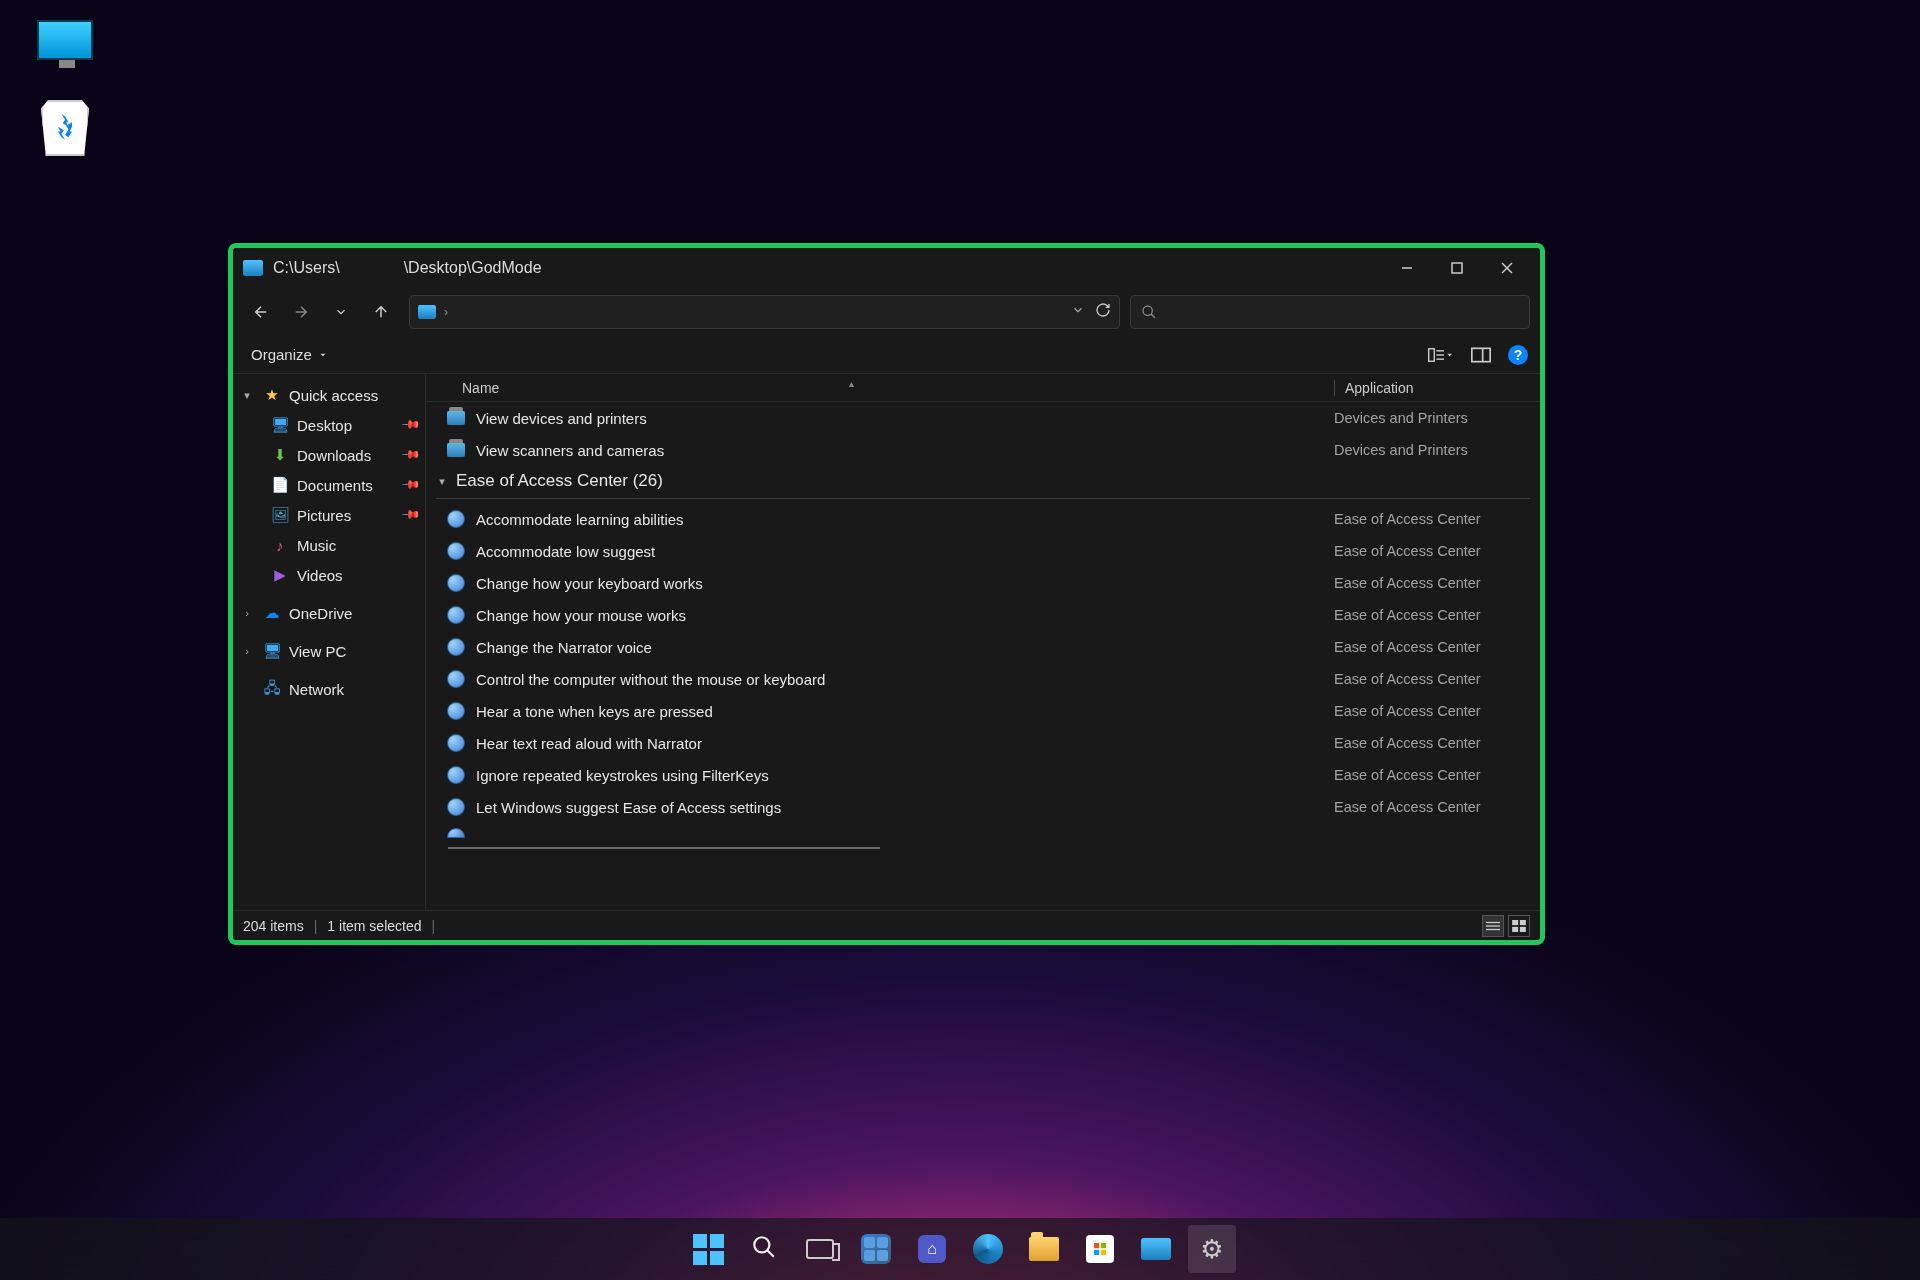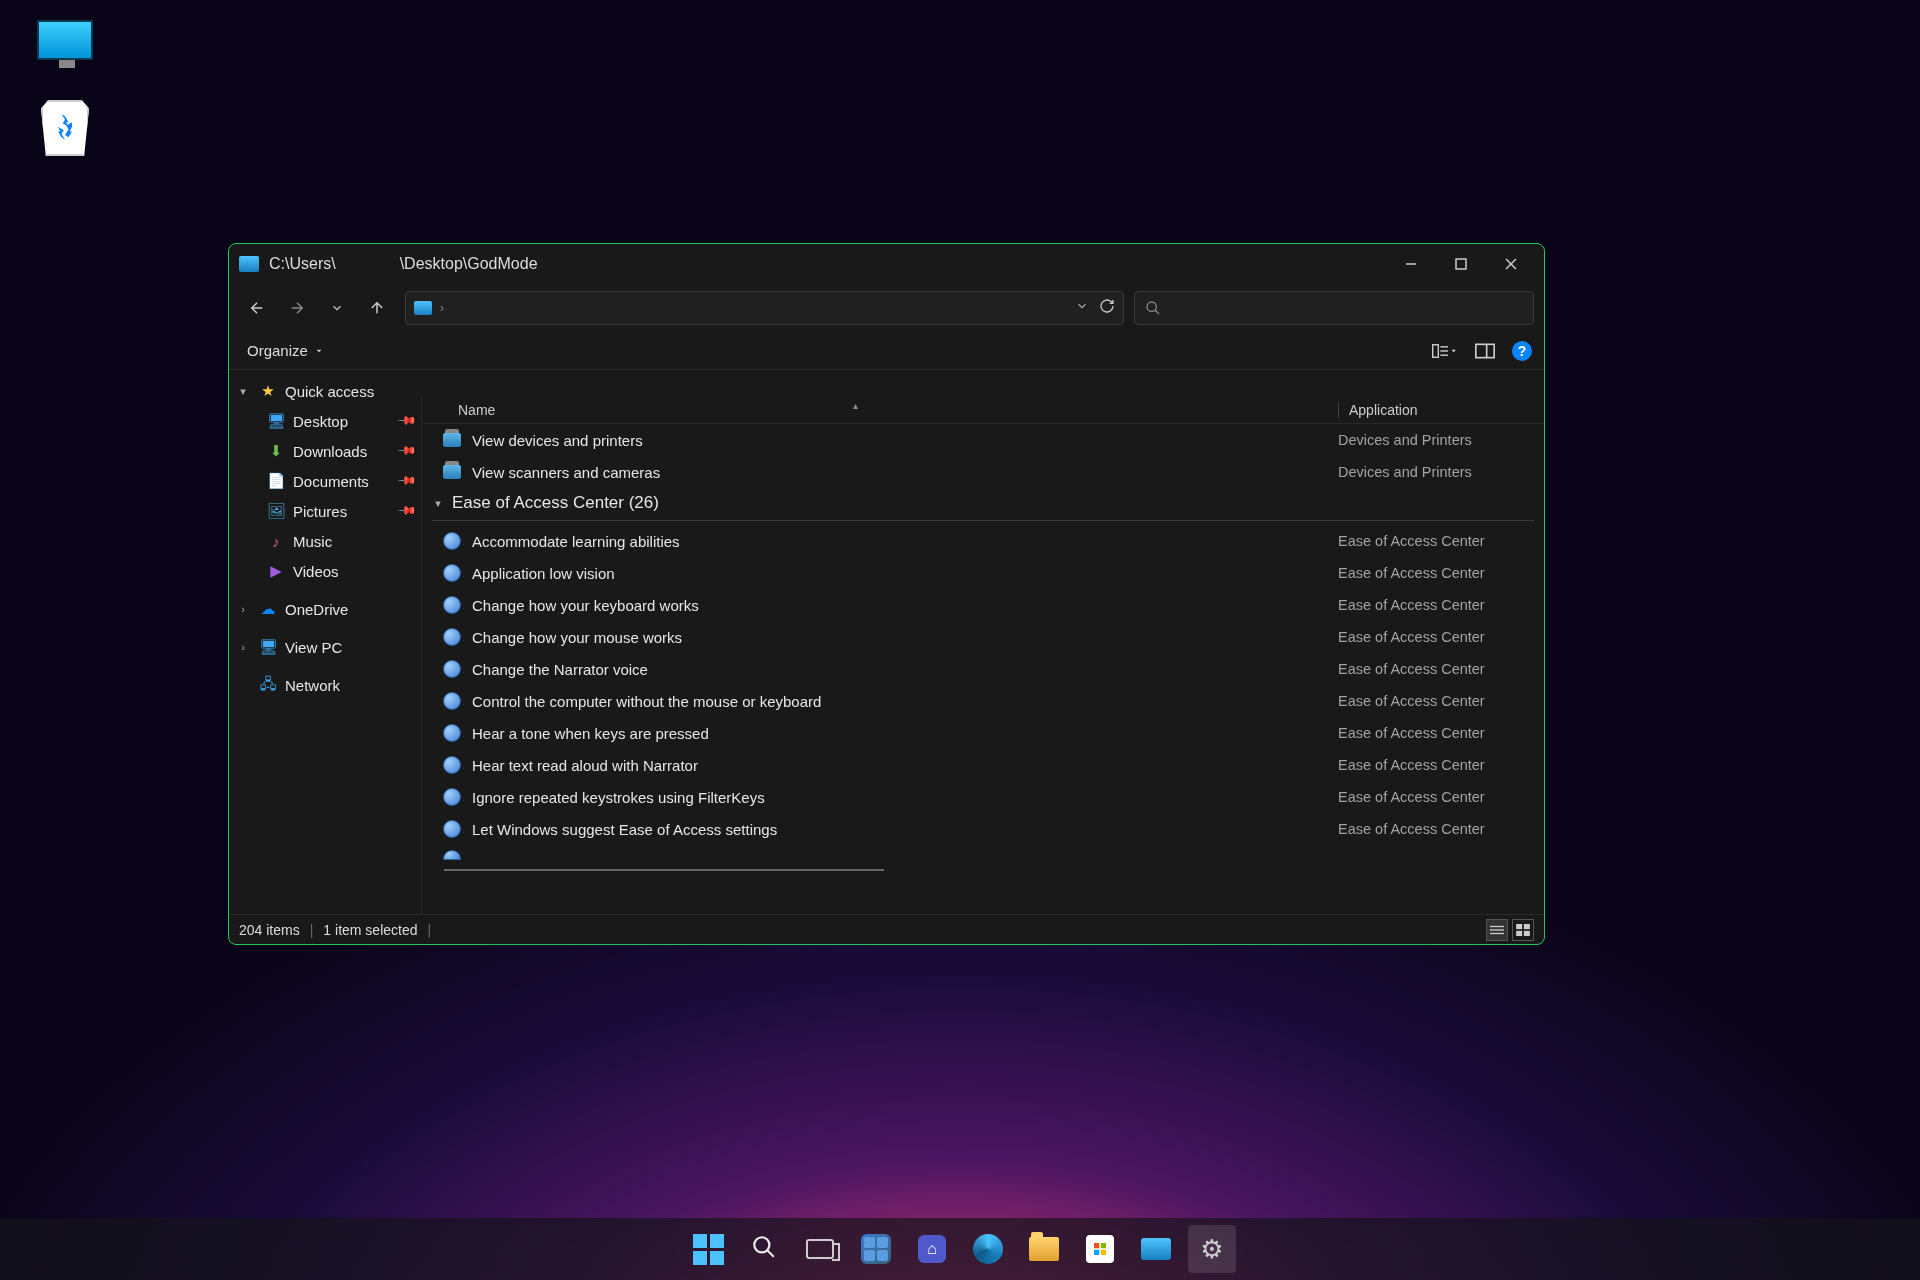--- a/index.html
+++ b/index.html
@@ -11,21 +11,21 @@
   }
   .desktop-icons { position: absolute; top: 20px; left: 30px; display: flex; flex-direction: column; gap: 40px; }
   .d-icon { width: 70px; display: flex; flex-direction: column; align-items: center; font-size: 14px; cursor: pointer; }
   .monitor { width: 56px; height: 40px; background: linear-gradient(#3fd0ff,#0094d8); border: 2px solid #0a3a50; position: relative; }
   .monitor::after { content:""; position: absolute; bottom:-10px; left:20px; width:16px; height:8px; background:#888; }
   .recycle { width: 48px; height: 56px; background: #fff; border: 2px solid #ccc; clip-path: polygon(15% 0,85% 0,100% 15%,90% 100%,10% 100%,0 15%); display:flex; align-items:center; justify-content:center; }
   .recycle svg { width:28px; height:28px; }
 
   .explorer {
     position: absolute; top: 243px; left: 228px; width: 1317px; height: 702px;
-    background: #191919; border: 1px solid #22c55e; border-radius: 8px;
+    background: #191919; border: 5px solid #22c55e; border-radius: 8px;
     display: flex; flex-direction: column; overflow: hidden;
   }
   .titlebar { height: 40px; display: flex; align-items: center; padding: 0 8px 0 10px; color: #ddd; font-size: 16px; }
   .titlebar .ico { width: 20px; height: 16px; background: linear-gradient(#4fc3ff,#1a7fbf); margin-right: 10px; border-radius: 2px; }
   .wincontrols { margin-left: auto; display: flex; }
   .wbtn { width: 50px; height: 40px; display:flex; align-items:center; justify-content:center; cursor:pointer; }
 
   .navrow { height: 48px; display: flex; align-items: center; padding: 0 10px; gap: 10px; }
   .navbtns { display:flex; align-items:center; gap:4px; }
   .nbtn { width: 36px; height: 36px; display:flex; align-items:center; justify-content:center; cursor:pointer; border-radius:4px; color:#ccc; }
@@ -52,21 +52,21 @@
   .star{color:#ffc83d;}
   .cloud{color:#0a84ff;}
   .pc{color:#3fa9f5;}
   .net{color:#3fa9f5;}
   .dl-green{color:#6cc24a;}
   .doc-blue{color:#5a9de0;}
   .pic-blue{color:#4aa8d8;}
   .music-pink{color:#e05a9a;}
   .video-purple{color:#a05ae0;}
 
-  .content { flex:1; display:flex; flex-direction:column; overflow:hidden; border-left:1px solid #2a2a2a;margin-top:26px;}
+  .content { flex:1; display:flex; flex-direction:column; overflow:hidden; border-left:1px solid #2a2a2a;}
   .colhead { height:28px; display:flex; align-items:center; font-size:14px; color:#ccc; border-bottom:1px solid #2a2a2a; padding-left:36px;}
   .col-name{flex:1; position:relative;}
   .col-app{width:206px; border-left:1px solid #444; padding-left:10px;}
   .sort-arr{position:absolute; right:480px; top:-2px; font-size:10px; color:#888;}
   .rows{flex:1; overflow:hidden;}
   .row{height:32px; display:flex; align-items:center; padding-left:20px; font-size:15px; color:#e6e6e6; cursor:pointer;}
   .row-icon{width:20px; height:20px; margin-right:10px; display:flex; align-items:center; justify-content:center;}
   .cp-icon{width:18px;height:14px;background:linear-gradient(#5fb8e8,#2a7fb8);border-radius:2px;position:relative;}
   .cp-icon::before{content:"";position:absolute;top:-4px;left:2px;width:14px;height:4px;background:#888;border-radius:2px 2px 0 0;}
   .ease-icon{width:18px;height:18px;border-radius:50%;background:radial-gradient(circle at 30% 30%,#a0d0ff,#4080d0);border:1px solid #3060a0;}
@@ -300,21 +300,21 @@
             <div class="row-icon">
               <div class="ease-icon"></div>
             </div>
             <div class="name">Accommodate learning abilities</div>
             <div class="app">Ease of Access Center</div>
           </div>
           <div class="row">
             <div class="row-icon">
               <div class="ease-icon"></div>
             </div>
-            <div class="name">Application low vision</div>
+            <div class="name">Accommodate low suggest</div>
             <div class="app">Ease of Access Center</div>
           </div>
           <div class="row">
             <div class="row-icon">
               <div class="ease-icon"></div>
             </div>
             <div class="name">Change how your keyboard works</div>
             <div class="app">Ease of Access Center</div>
           </div>
           <div class="row">

